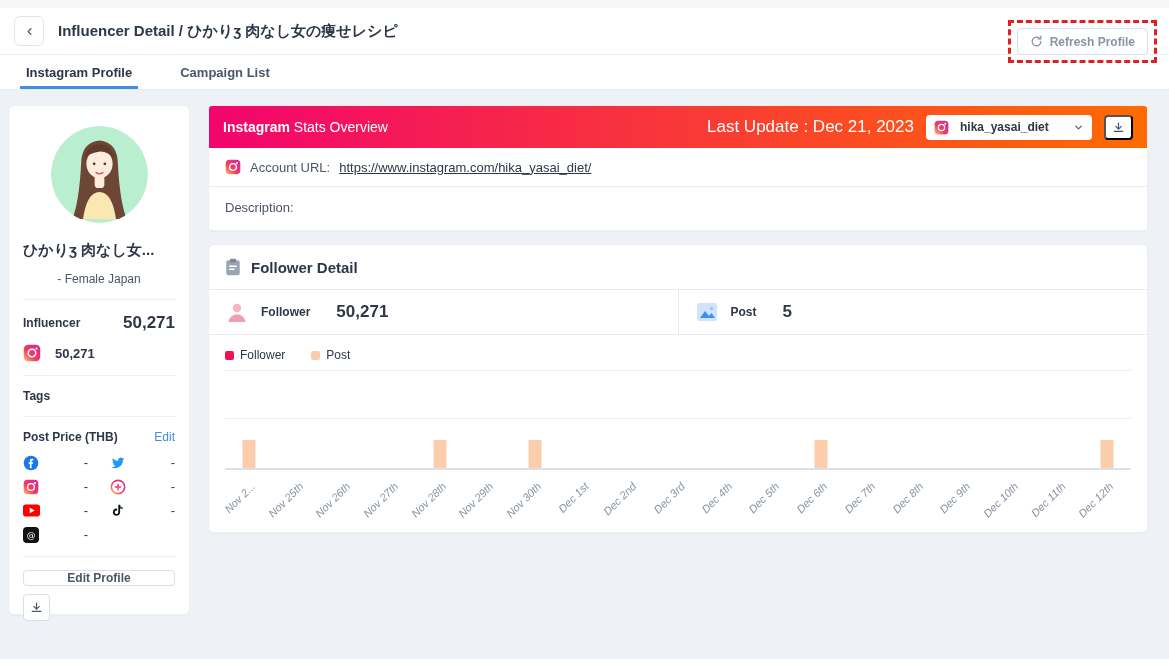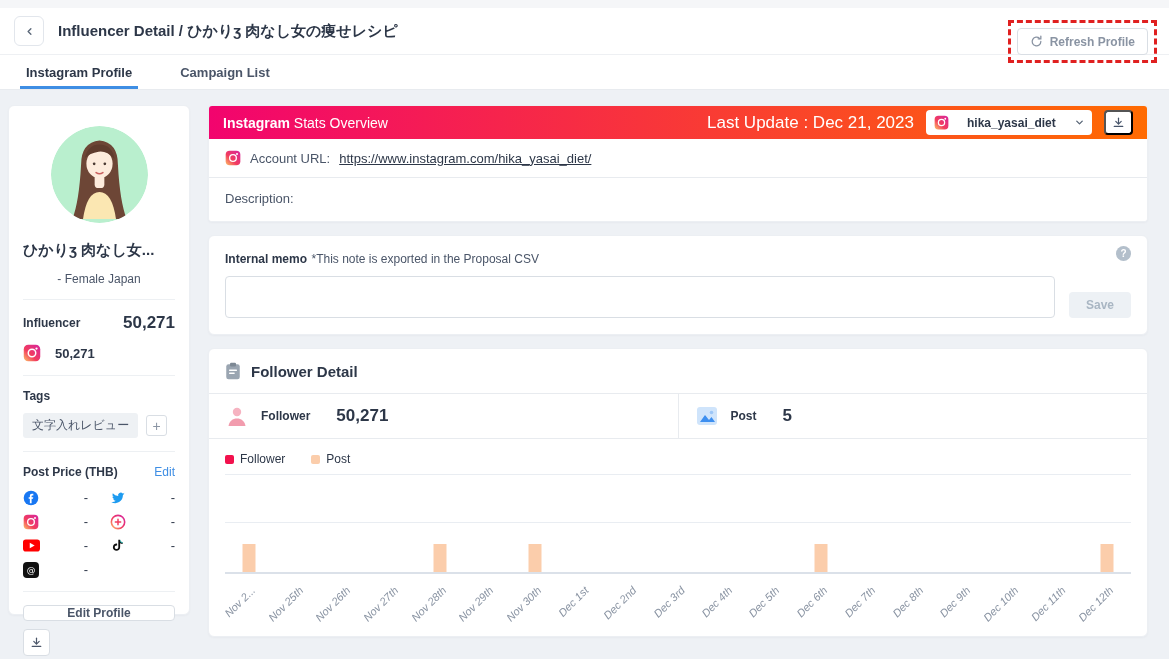--- a/index.html
+++ b/index.html
@@ -57,28 +57,28 @@
   .price-dash { font-size:13px; color:#2d3748; }
   .btn-row { display:flex; gap:8px;flex-direction:column; }
   .edit-profile-btn { flex:1; height:27px; border:1px solid #d9dee4; border-radius:4px;
     background:#fff; font-size:12px; font-weight:bold; color:#4a5568; cursor:pointer; }
   .dl-btn-sm { width:27px; height:27px; border:1px solid #d9dee4; border-radius:4px;
     background:#fff; color:#4a5568; display:flex; align-items:center;
     justify-content:center; cursor:pointer; }
   
   .main-col { width:940px; display:flex; flex-direction:column; gap:13px; }
   .card-a { border-radius:4px; overflow:hidden; }
-  .grad-head { height:33px; background:linear-gradient(90deg,#f2046e,#ff6b01);
+  .grad-head { height:42px; background:linear-gradient(90deg,#f2046e,#ff6b01);
     display:flex; align-items:center; padding:0 14px; color:#fff; }
   .grad-title { font-size:14px; }
   .grad-title b { font-weight:bold; }
   .grad-right { margin-left:auto; display:flex; align-items:center; gap:12px; }
   .last-update { font-size:17px; }
   .account-select { background:#fff; border-radius:4px; height:25px; width:166px;
-    display:flex; align-items:center; gap:18px; padding:0 8px; cursor:pointer; }
+    display:flex; align-items:center; gap:11px; padding:0 8px; cursor:pointer; }
   .account-select .acct { font-size:12px; font-weight:bold; color:#2d3748; flex:1; }
   .dl-btn-head { background:#fff; border-radius:4px; width:29px; height:25px;
     display:flex; align-items:center; justify-content:center; color:#47546a;
     cursor:pointer; }
   .acct-row { display:flex; align-items:center; gap:9px; padding:11px 16px;
     border-bottom:1px solid #e8ebef; background:#fff; }
   .acct-label { font-size:13px; color:#4a5568; }
   .acct-link { font-size:13px; color:#2d3748; text-decoration:underline; }
   .desc-row { display:flex; padding:13px 16px 15px; background:#fff;gap:36px; }
   .desc-label { font-size:13px; color:#4a5568; width:100px; flex:none; }
@@ -205,26 +205,20 @@
             <circle cx="12" cy="12" r="5" fill="none" stroke="#fff" stroke-width="2"></circle>
             <circle cx="18" cy="6" r="1.5" fill="#fff"></circle>
           </svg>
       </span>
       <span class="ig-count">50,271</span>
     </div>
 
     <div class="divider"></div>
 
     <div class="lbl-sm">Tags</div>
-    <div class="tag-row">
-      <span class="tag-pill">文字入れレビュー</span>
-      <button class="tag-add">
-        <span>+</span>
-      </button>
-    </div>
 
     <div class="divider"></div>
 
     <div class="row-between">
       <span class="lbl-sm">Post Price (THB)</span>
       <span class="edit-link">Edit</span>
     </div>
     <div class="price-grid">
       <div class="price-cell">
         <span>
@@ -351,31 +345,20 @@
             </svg>
         </span>
         <span class="acct-label">Account URL:</span>
         <a class="acct-link" href="#">https://www.instagram.com/hika_yasai_diet/</a>
       </div>
       <div class="desc-row">
         <span class="desc-label">Description:</span>
       </div>
     </section>
 
-    <section class="card card-b">
-      <div>
-        <span class="memo-label">Internal memo</span>
-        <span class="memo-note">*This note is exported in the Proposal CSV</span>
-      </div>
-      <div class="help-dot">?</div>
-      <div class="memo-body">
-        <textarea class="memo-input" value="" style=""></textarea>
-        <button class="save-btn">Save</button>
-      </div>
-    </section>
 
     <section class="card card-c">
       <div class="growth-head">
         <span>
           <svg width="16" height="18" viewBox="0 0 20 24">
               <rect x="1" y="3" width="18" height="20" rx="3" fill="#9aa5b1"></rect>
               <rect x="6" y="1" width="8" height="5" rx="1.5" fill="#7d8894"></rect>
               <path d="M5.5 11h9M5.5 15h6" stroke="#fff" stroke-width="1.8" stroke-linecap="round"></path>
             </svg>
         </span>

